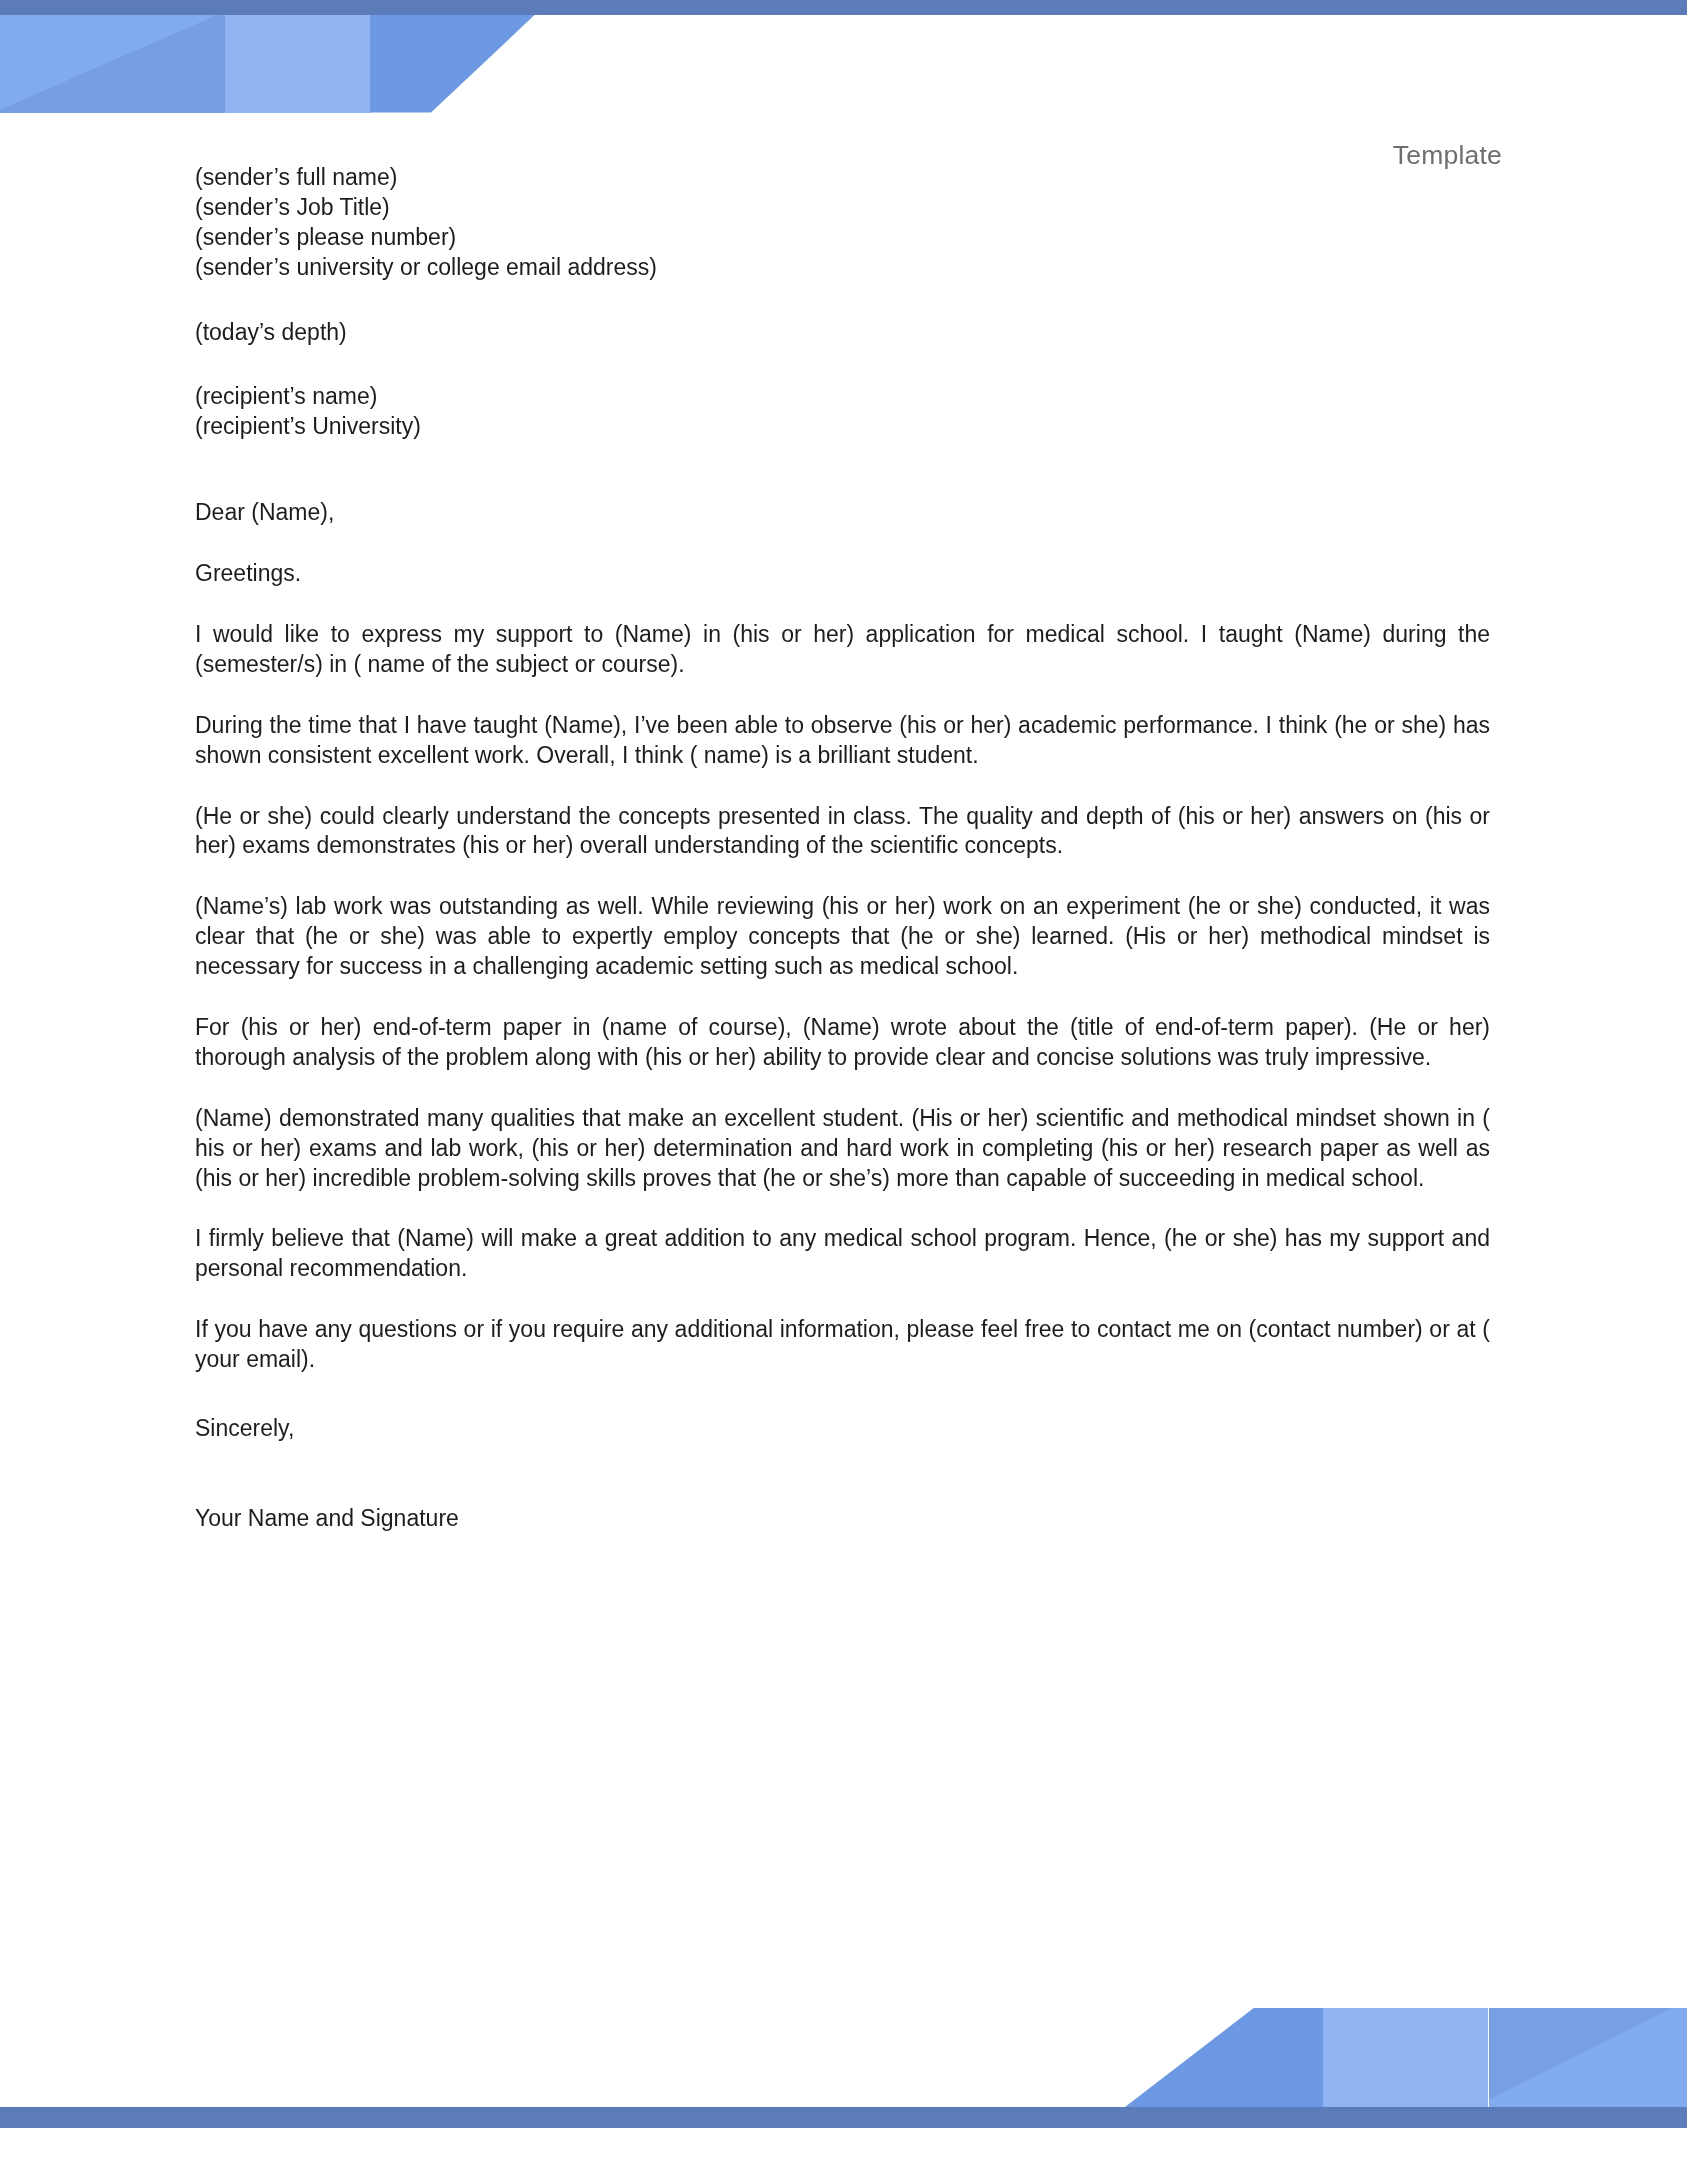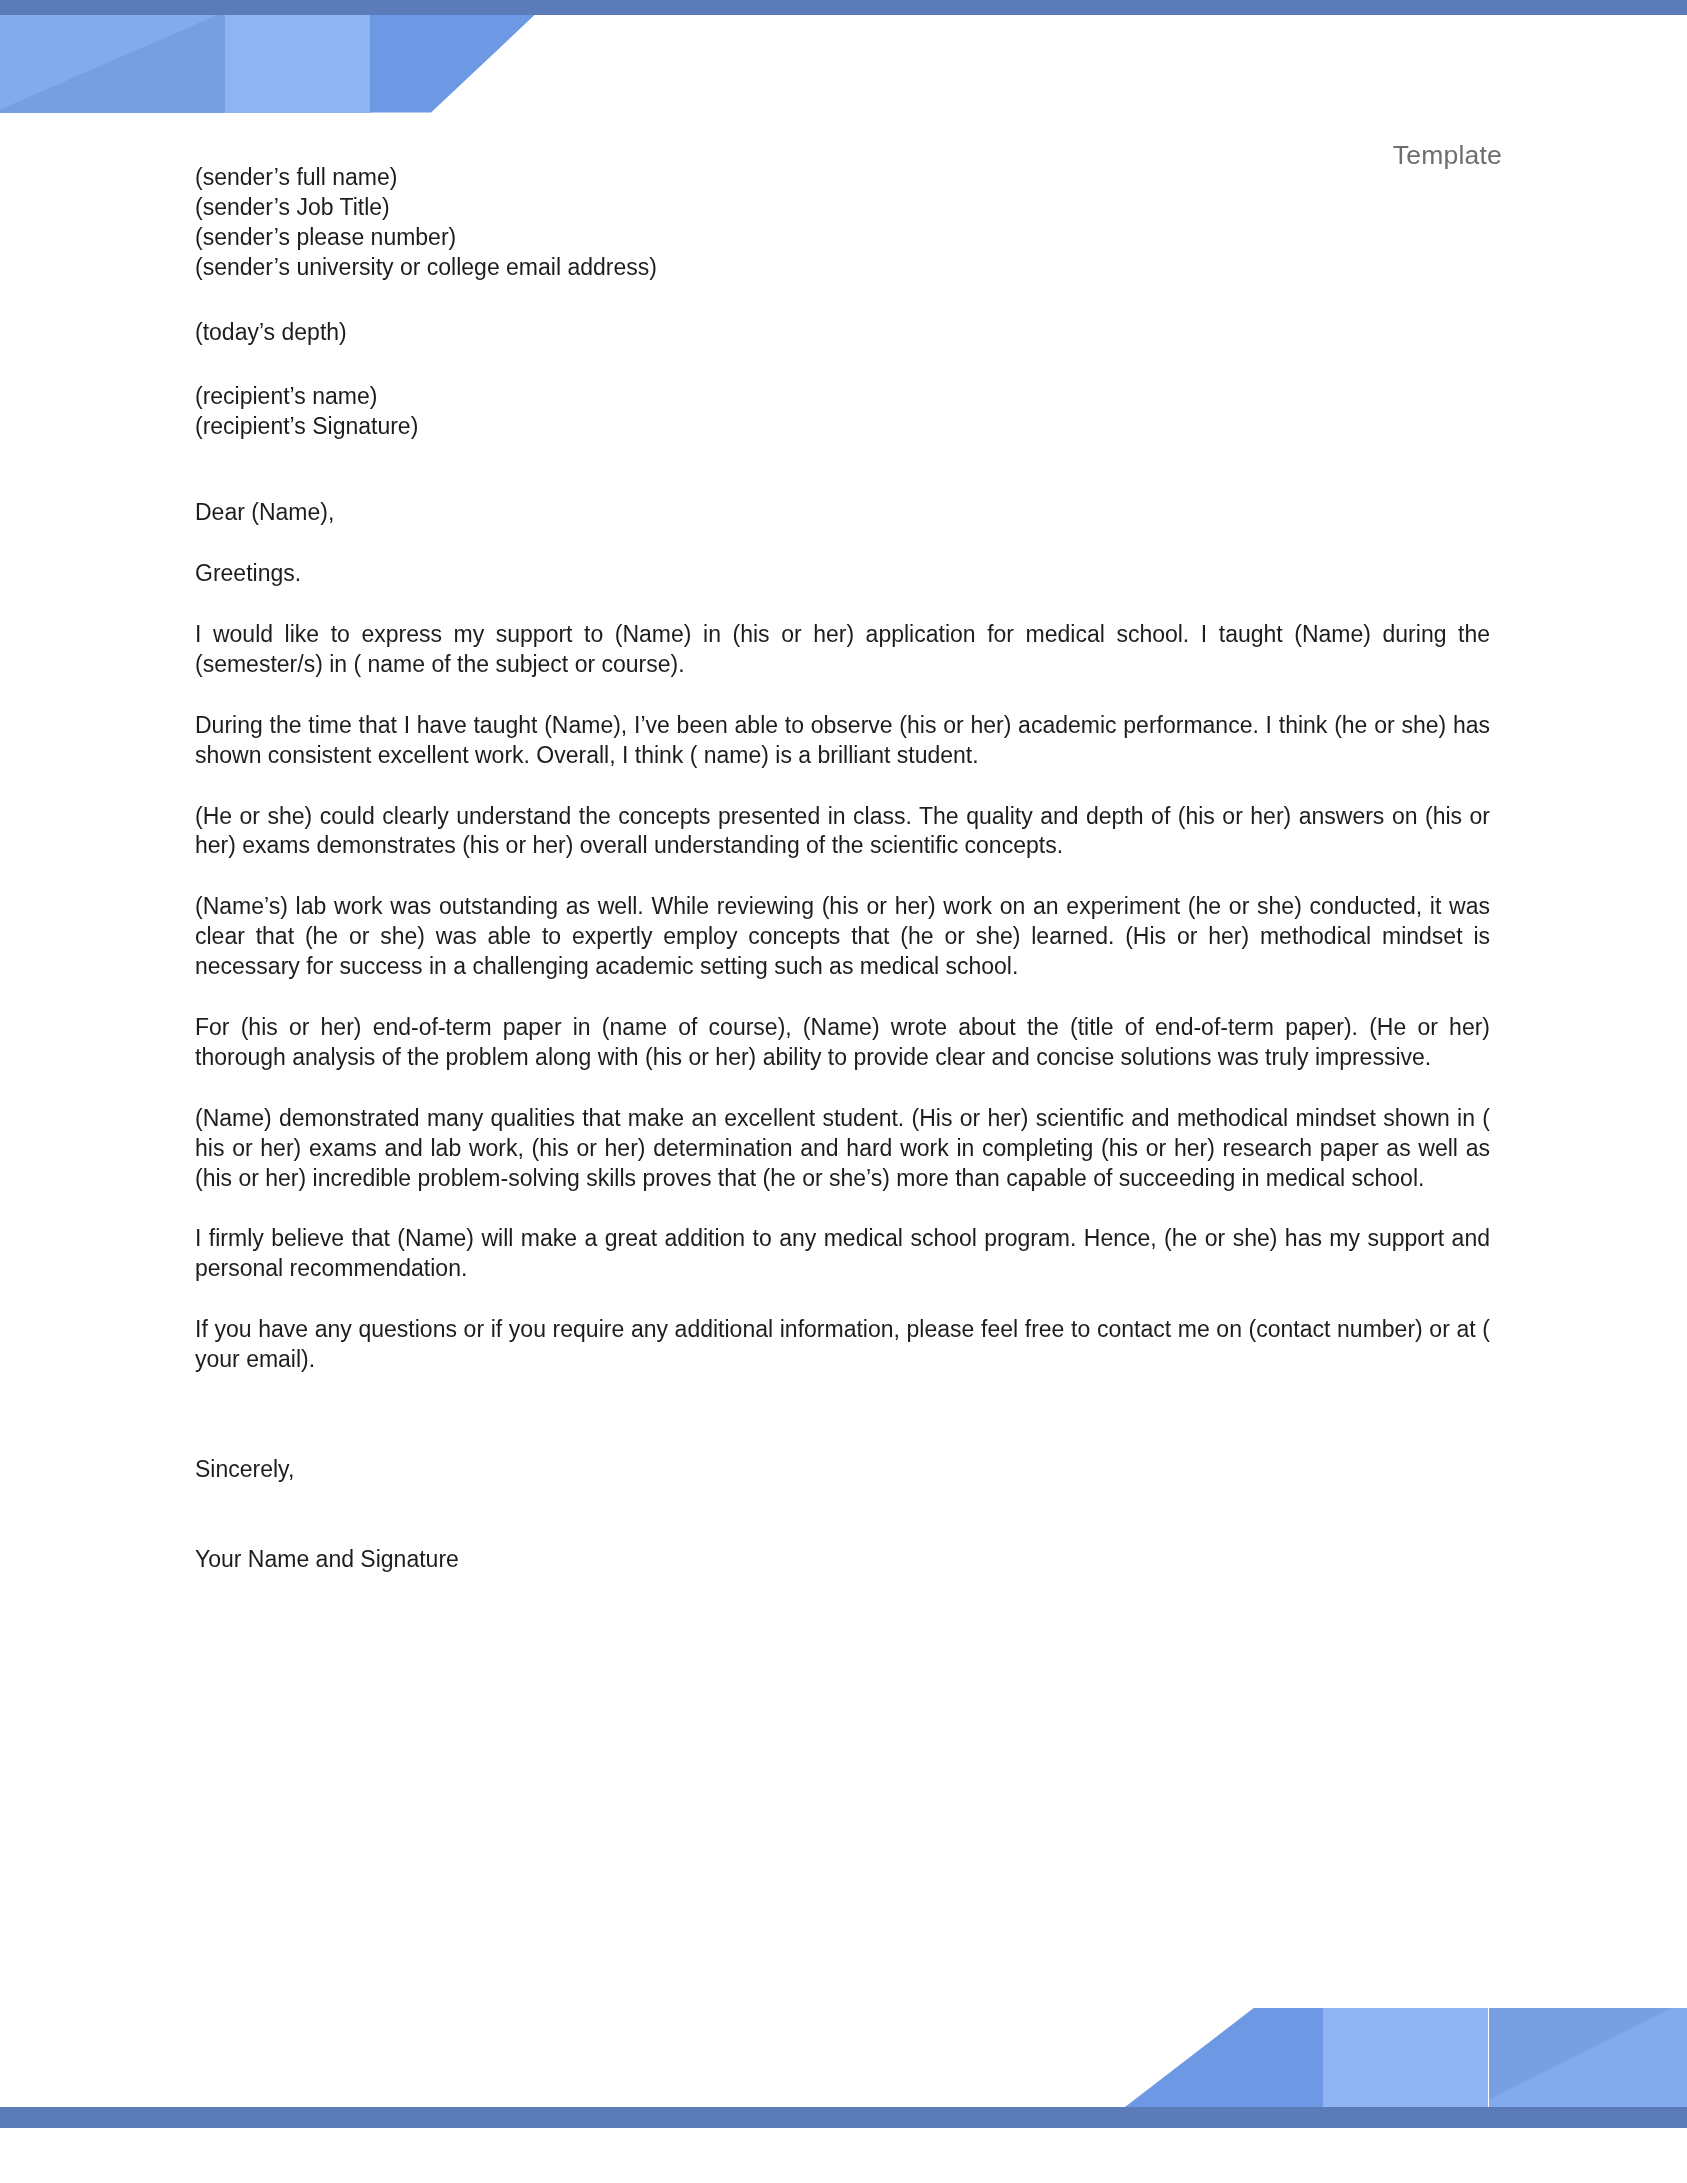--- a/index.html
+++ b/index.html
@@ -161,21 +161,21 @@
   .salutation { margin: 56px 0 0 0; }
   .greeting { margin: 31px 0 0 0; }
 
   .para {
     margin: 31px 8px 0 0;
     text-align: justify;
     text-justify: inter-word;
   }
   .para.first { margin-top: 31px; }
 
-  .closing { margin: 80px 0 0 0; }
+  .closing { margin: 39px 0 0 0; }
   .signature { margin: 60px 0 0 0; }
   .signature .addr-line { display: block; }
 </style>
 </head>
 <body>
 
 <div class="page">
 
   <div class="deco-top-bar"></div>
   <div class="deco-top-group">
@@ -196,21 +196,21 @@
       <span class="addr-line">(sender’s please number)</span>
       <span class="addr-line">(sender’s university or college email address)</span>
     </div>
 
     <div class="blk-date">
       <span class="addr-line">(today’s depth)</span>
     </div>
 
     <div class="blk-recipient">
       <span class="addr-line">(recipient’s name)</span>
-      <span class="addr-line">(recipient’s Signature)</span>
+      <span class="addr-line">(recipient’s University)</span>
     </div>
 
     <div class="salutation">Dear (Name),</div>
 
     <div class="greeting">Greetings.</div>
 
     <p class="para first">I would like to express my support to (Name) in (his or her) application for medical school. I taught (Name) during the (semester/s) in ( name of the subject or course).</p>
     <p class="para">During the time that I have taught (Name), I’ve been able to observe (his or her) academic performance. I think (he or she) has shown consistent excellent work. Overall, I think ( name) is a brilliant student.</p>
     <p class="para">(He or she) could clearly understand the concepts presented in class. The quality and depth of (his or her) answers on (his or her) exams demonstrates (his or her) overall understanding of the scientific concepts.</p>
     <p class="para">(Name’s) lab work was outstanding as well. While reviewing (his or her) work on an experiment (he or she) conducted, it was clear that (he or she) was able to expertly employ concepts that (he or she) learned. (His or her) methodical mindset is necessary for success in a challenging academic setting such as medical school.</p>

